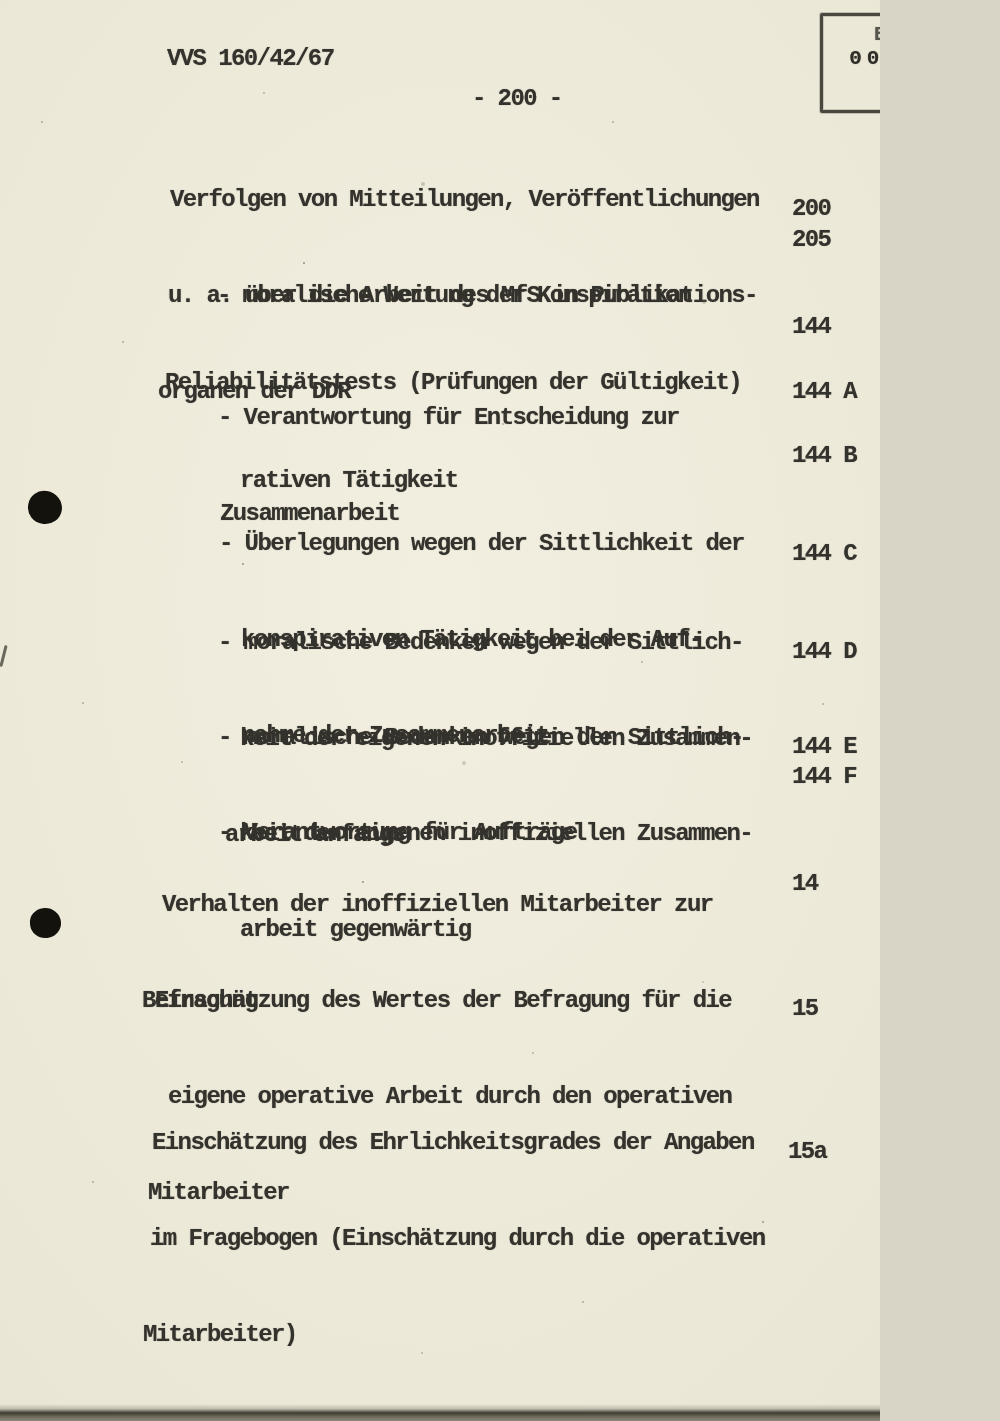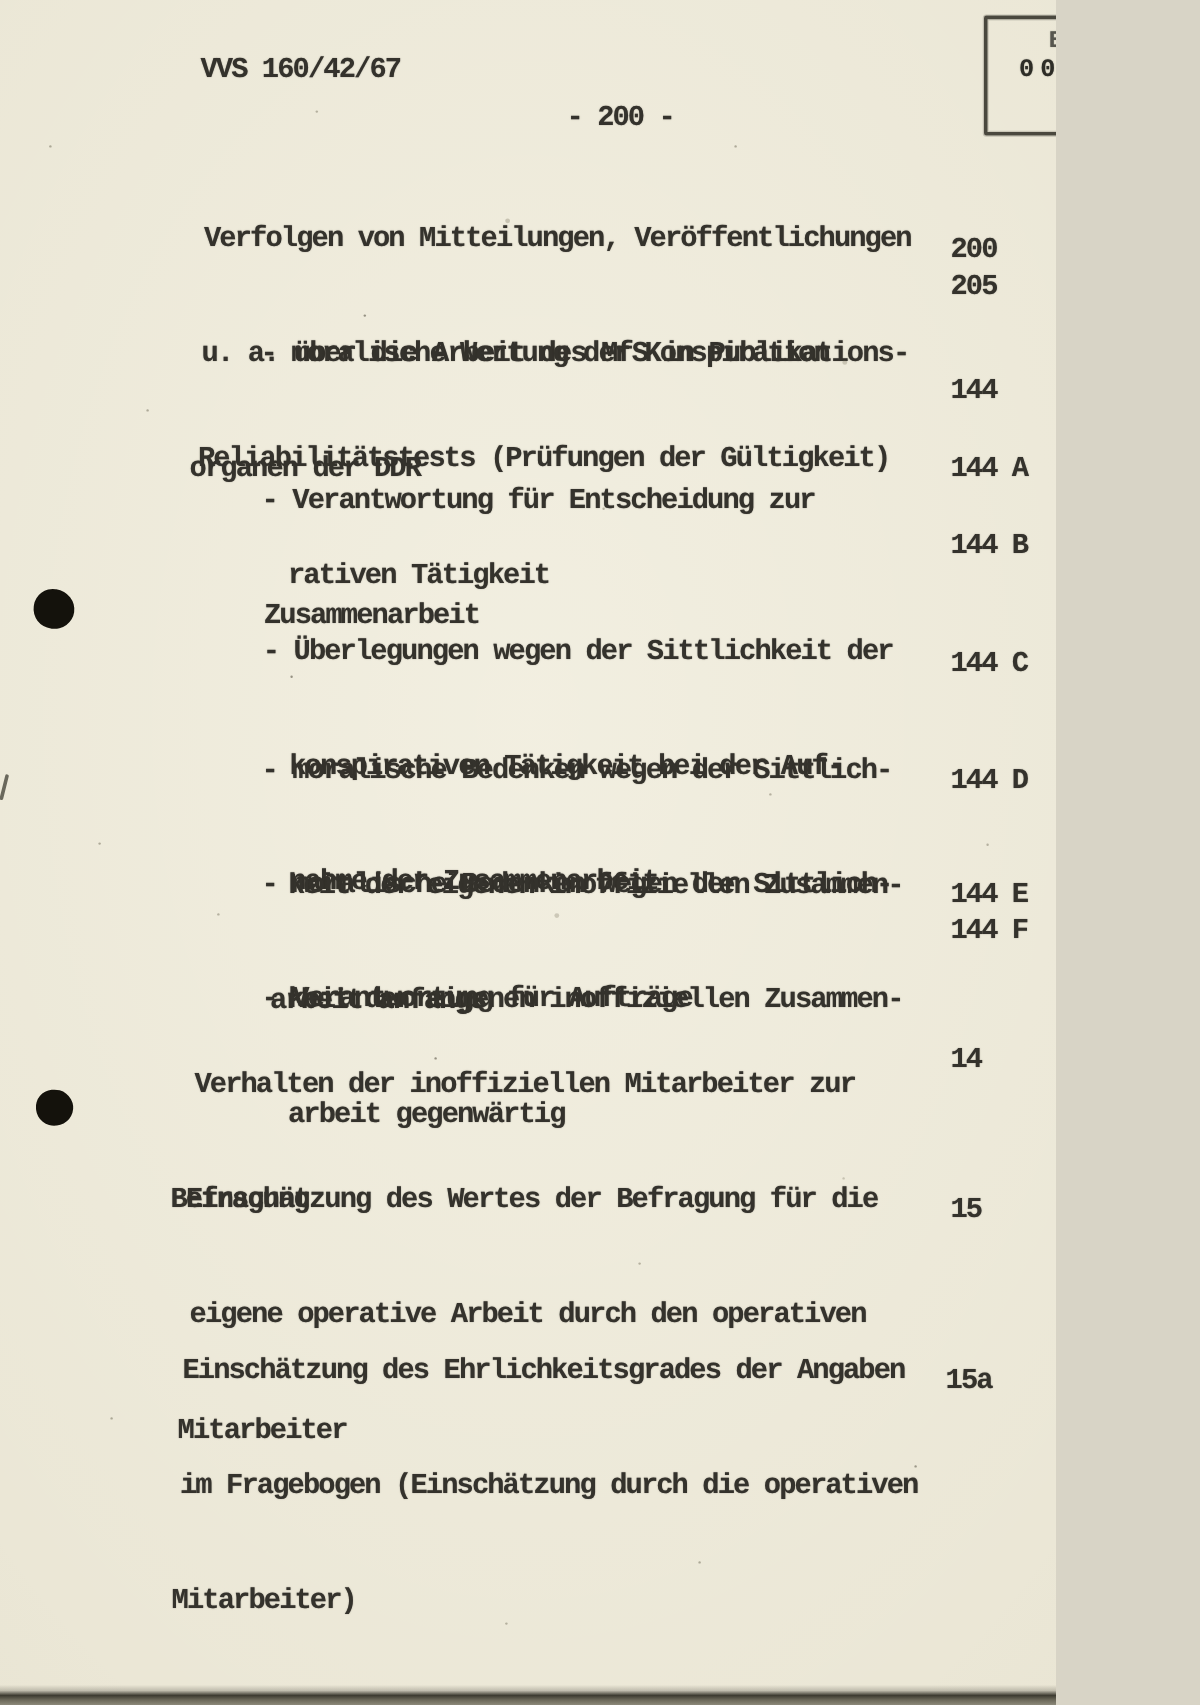--- a/index.html
+++ b/index.html
@@ -163,21 +163,21 @@
     <div class="txt" style="left:162px;top:825px">
       <span class="ln">Verhalten der inoffiziellen Mitarbeiter zur</span>
       <span class="ln" style="margin-left:-20px">Befragung</span>
     </div>
     <span class="txt pg" style="left:792px;top:868px">14</span>
   </div>
 
   <div>
     <div class="txt" style="left:155px;top:921px">
       <span class="ln">Einschätzung des Wertes der Befragung für die</span>
-      <span class="ln" style="margin-left:3px">eigene operative Arbeit durch den operativen</span>
+      <span class="ln" style="margin-left:13px">eigene operative Arbeit durch den operativen</span>
       <span class="ln" style="margin-left:-7px">Mitarbeiter</span>
     </div>
     <span class="txt pg" style="left:792px;top:993px">15</span>
   </div>
 
   <div>
     <div class="txt" style="left:152px;top:1063px">
       <span class="ln">Einschätzung des Ehrlichkeitsgrades der Angaben</span>
       <span class="ln" style="margin-left:-2px">im Fragebogen (Einschätzung durch die operativen</span>
       <span class="ln" style="margin-left:-9px">Mitarbeiter)</span>

